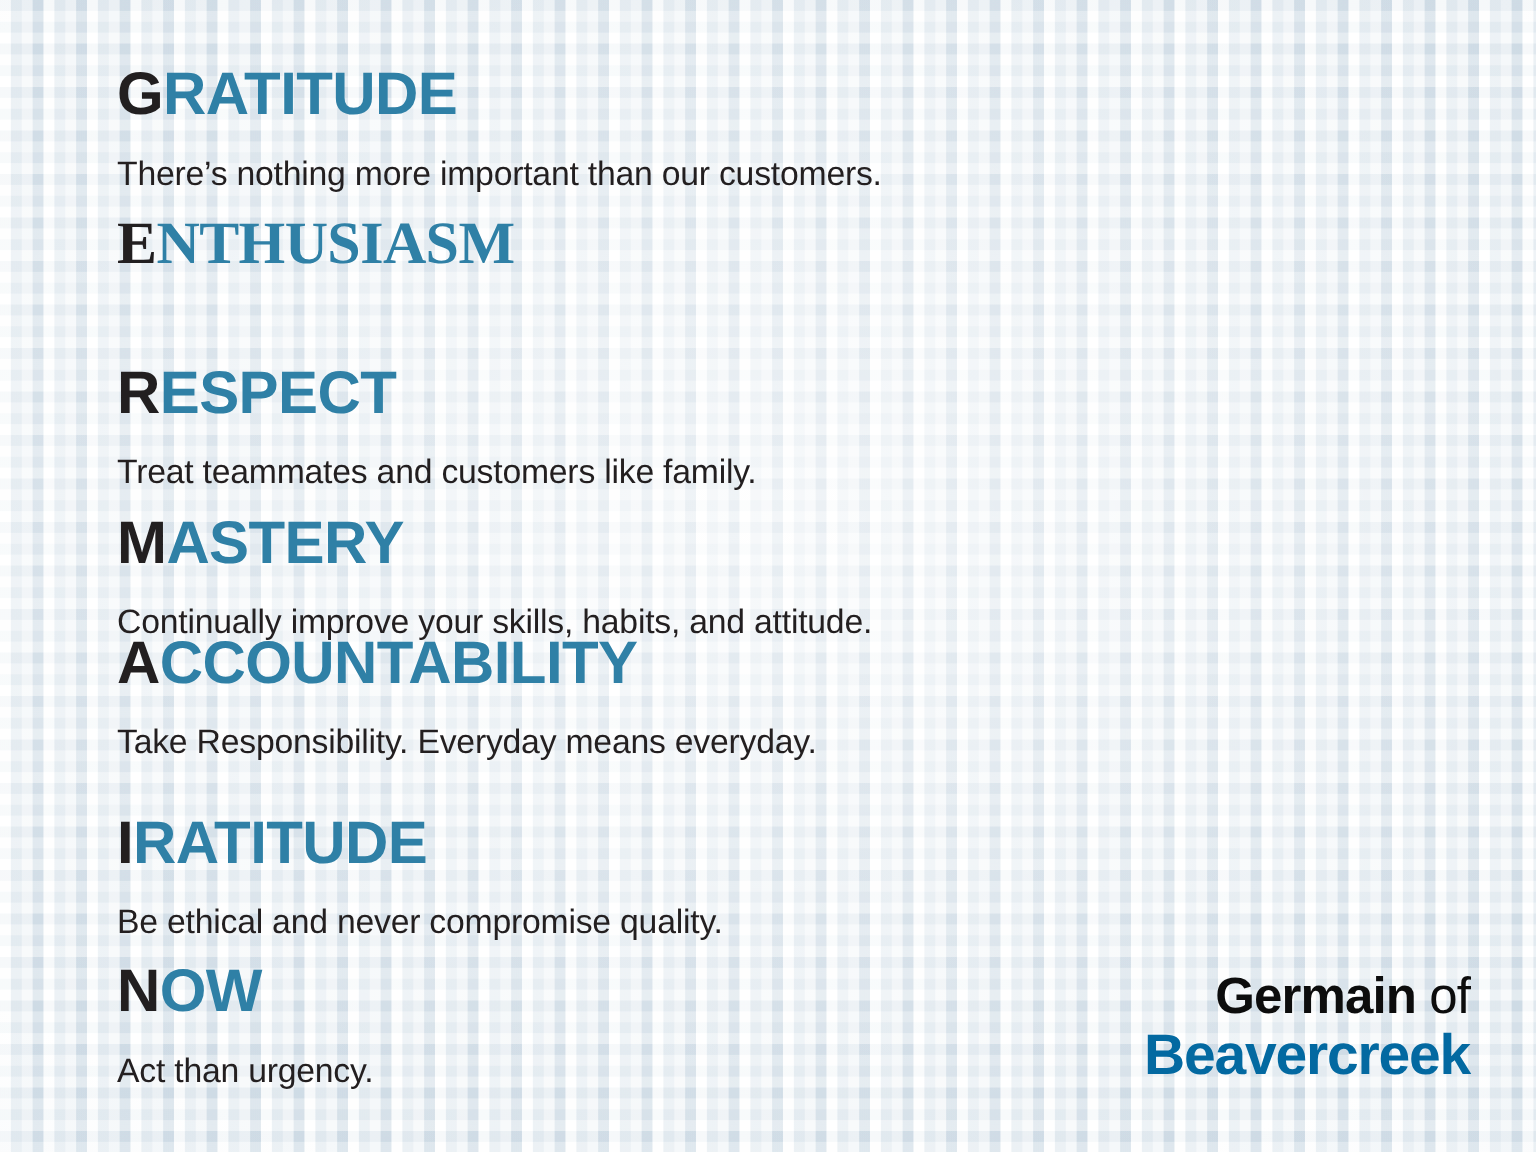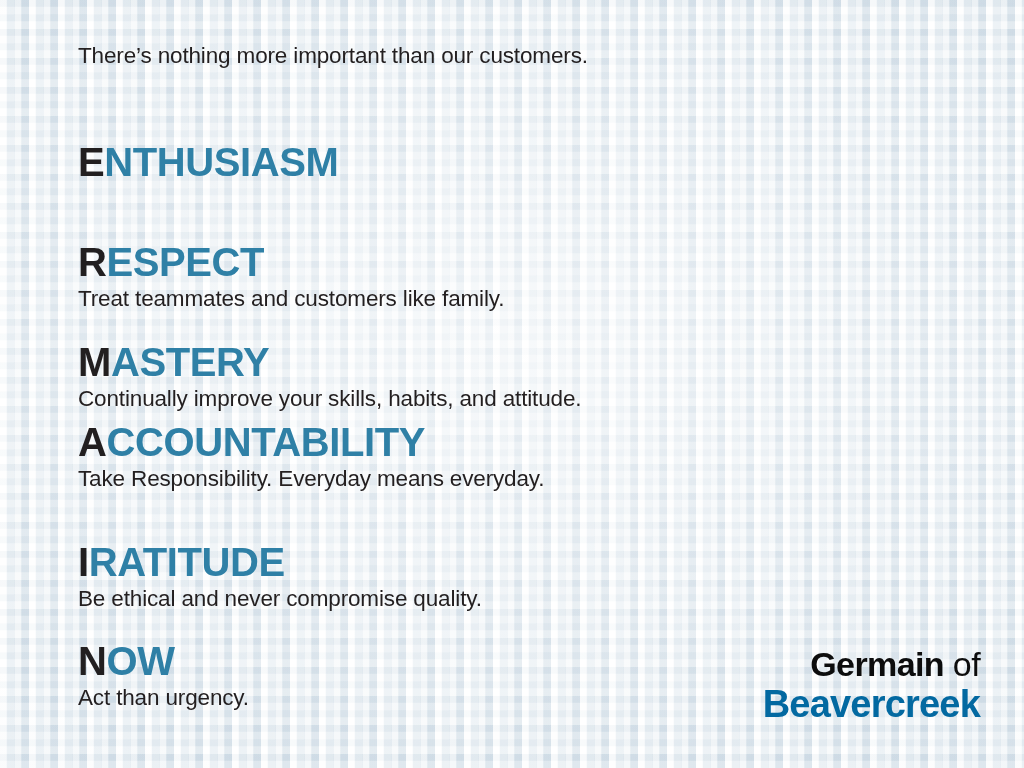--- a/index.html
+++ b/index.html
@@ -64,27 +64,27 @@
     white-space:nowrap;
   }
   .value-heading .initial { color:#221f20; }
 
   .value-desc {
     font-size:22.5px;
     line-height:27px;
     letter-spacing:-0.15px;
     color:#231f20;
     white-space:nowrap;
-    margin-top:1px;
+    margin-top:17px;
     text-align:center;
   }
 
   
   .b0 { top:41px; }
-  .b1 { top:140px; }
+  .b1 { top:140px;font-family:Liberation Serif, serif; }
   .b2 { top:240px; }
   .b3 { top:340px; }
   .b4 { top:420px; }
   .b5 { top:540px; }
   .b6 { top:639px; }
 
   
   #logo {
     position:absolute;
     right:44px;
@@ -112,20 +112,21 @@
 </style>
 </head>
 <body>
 
 <div id="bg-pattern"></div>
 <div id="bg-vignette"></div>
 
 <div id="content">
 
   <div class="value-block b0">
+    <div class="value-heading"><span class="initial">G</span><span class="rest">RATITUDE</span></div>
     <div class="value-desc">There’s nothing more important than our customers.</div>
   </div>
 
   <div class="value-block b1">
     <div class="value-heading"><span class="initial">E</span><span class="rest">NTHUSIASM</span></div>
   </div>
 
   <div class="value-block b2">
     <div class="value-heading"><span class="initial">R</span><span class="rest">ESPECT</span></div>
     <div class="value-desc">Treat teammates and customers like family.</div>

